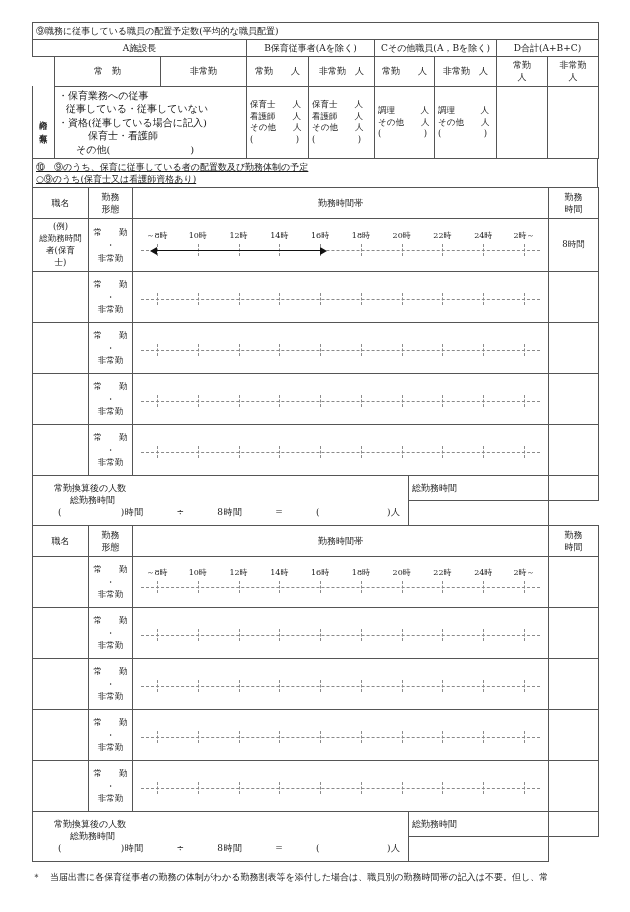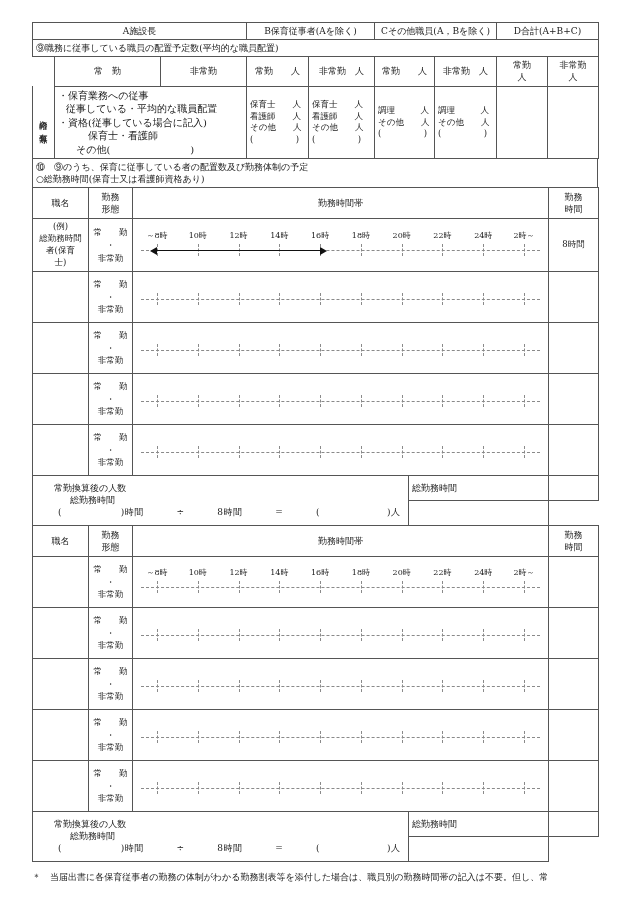--- a/index.html
+++ b/index.html
@@ -203,28 +203,28 @@
       <col style="width:62px">
       <col style="width:66px">
       <col style="width:60px">
       <col style="width:62px">
       <col style="width:51px">
       <col style="width:51px">
     </colgroup>
 
     <tbody>
         <tr>
+      <td class="sect-title l" colspan="9">⑨職務に従事している職員の配置予定数(平均的な職員配置)</td>
+    </tr>
+
+    <tr>
       <td class="c" colspan="3">A施設長</td>
       <td class="c" colspan="2">B保育従事者(Aを除く)</td>
       <td class="c" colspan="2">Cその他職員(A，Bを除く)</td>
       <td class="c" colspan="2">D合計(A+B+C)</td>
-    </tr>
-
-    <tr>
-      <td class="sect-title l" colspan="9">⑨職務に従事している職員の配置予定数(平均的な職員配置)</td>
     </tr>
 
     <tr>
       <td class="c nb" style="border:1px solid #555; border-bottom:none;"></td>
       <td class="c">常　勤</td>
       <td class="c">非常勤</td>
       <td class="c">常勤　　人</td>
       <td class="c">非常勤　人</td>
       <td class="c">常勤　　人</td>
       <td class="c">非常勤　人</td>
@@ -232,21 +232,21 @@
       <td class="c">非常勤　人</td>
     </tr>
 
     <tr>
       <td class="c" style="border-top:none;">
         <div class="vert">資格の有無等</div>
       </td>
 
       <td class="qual-cell l" colspan="2">
         <div>・保育業務への従事</div>
-        <div class="indent1">従事している・平均的な職員配置</div>
+        <div class="indent1">従事している・従事していない</div>
         <div>・資格(従事している場合に記入)</div>
         <div class="indent2">保育士・看護師</div>
         <div class="indent3">その他(　　　　　　　　)</div>
       </td>
 
       <td class="cnt-cell l">
         <div>保育士　　人</div>
         <div>看護師　　人</div>
         <div>その他　　人</div>
         <div class="cnt-paren">(　　　　　)</div>
@@ -270,26 +270,26 @@
         <div>その他　　人</div>
         <div class="cnt-paren">(　　　　　)</div>
       </td>
 
       <td class="cnt-cell"></td>
       <td class="cnt-cell"></td>
     </tr>
   </tbody>
     </table>
 
-  <table class="frm" style="margin-top:-1px;">
+  <table class="frm" style="margin-top:-1px;text-decoration:underline;">
     <tbody>
         <tr>
       <td class="sub-note">
         <div>⑩　⑨のうち、保育に従事している者の配置数及び勤務体制の予定</div>
-        <div>○総勤務時間(保育士又は看護師資格あり)</div>
+        <div>○⑨のうち(保育士又は看護師資格あり)</div>
       </td>
     </tr>
   </tbody>
     </table>
 
   <table class="frm" style="margin-top:-1px;" id="tbl-qualified">
     <colgroup>
       <col style="width:56px">
       <col style="width:44px">
       <col style="width:416px">

